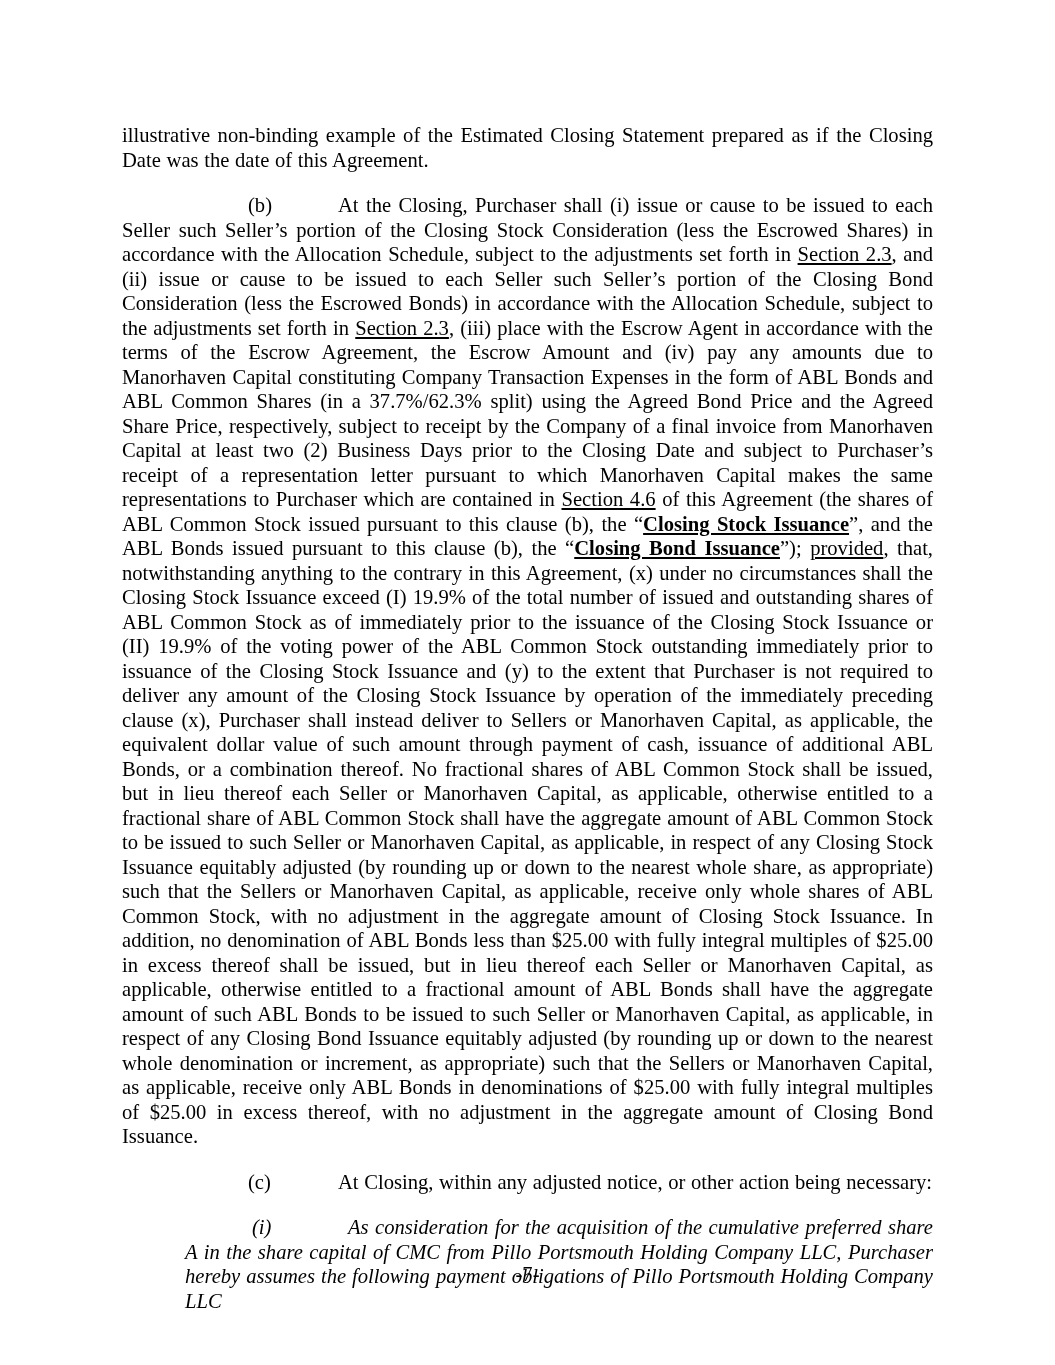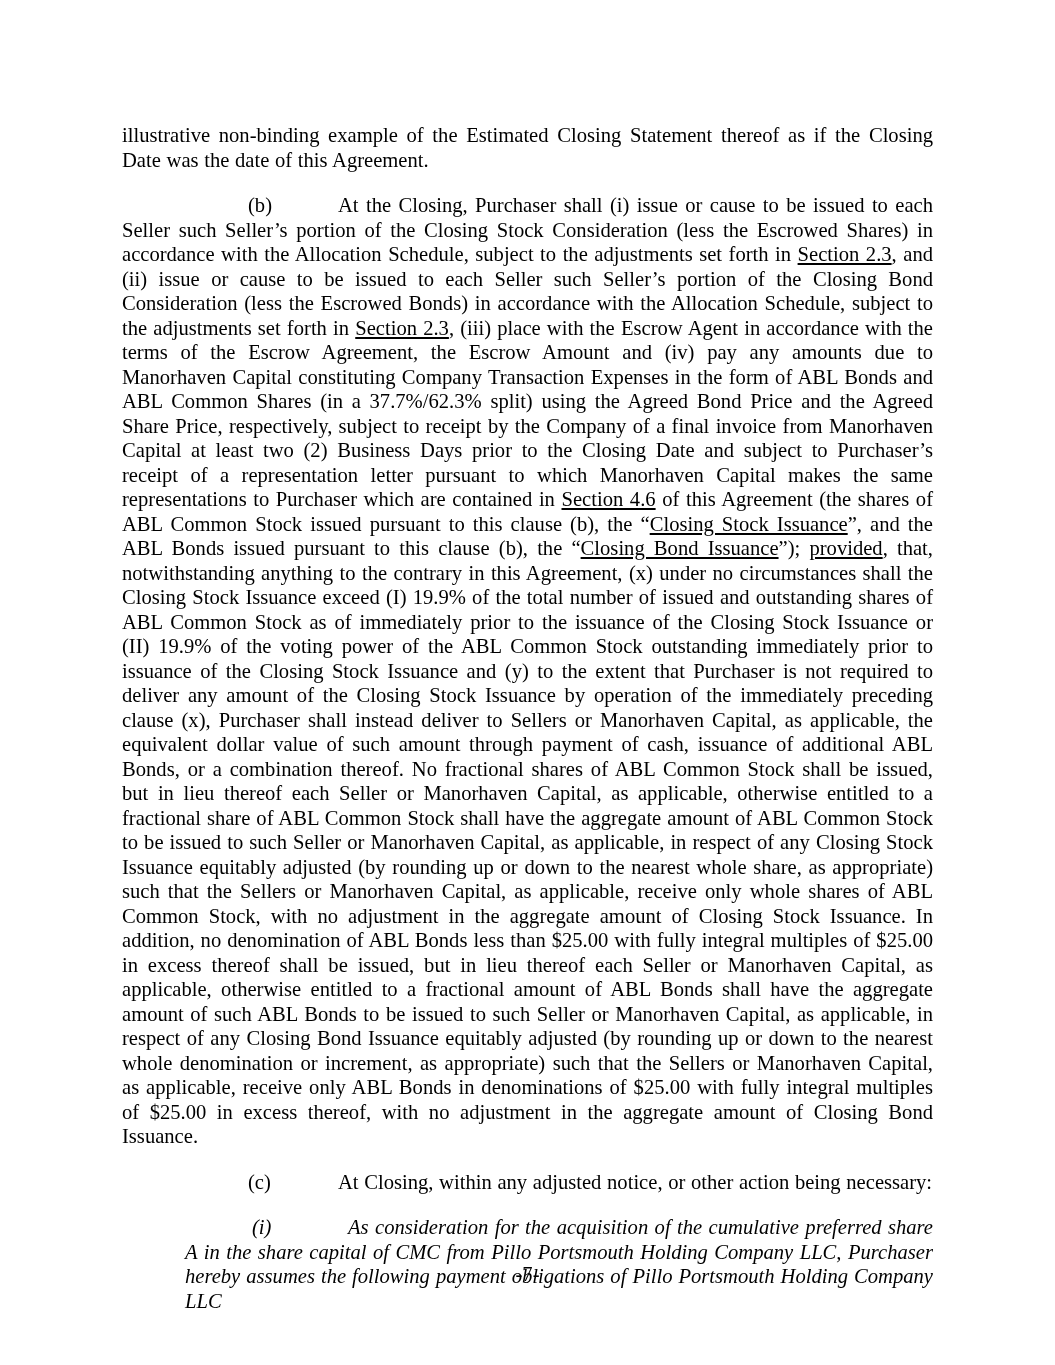--- a/index.html
+++ b/index.html
@@ -37,35 +37,35 @@
     text-indent: 0;
   }
   p.para-b .para-label, p.para-c .para-label { width: 90px; }
   p.para-i {
     margin-left: 63px;
     text-indent: 67px;
     text-align-last: justify;
   }
   p.para-i .para-label { width: 96px; }
   .u { text-decoration: underline; }
-  .b { font-weight: normal; }
+  .b { font-weight: bold; }
   .page-footer {
     position: absolute;
     left: 0;
     right: 0;
     top: 1262px;
     text-align: center;
     font-size: 20.6px;
     line-height: 24.5px;
   }
 </style>
 </head>
 <body>
 
 <div class="page">
   <div class="doc-body">
-      <p class="body-para"><span>illustrative non-binding example of the Estimated Closing Statement thereof as if the Closing Date was the date of this Agreement.</span></p>
+      <p class="body-para"><span>illustrative non-binding example of the Estimated Closing Statement prepared as if the Closing Date was the date of this Agreement.</span></p>
       <p class="indent-first para-b"><span class="para-label">(b)</span><span>At the Closing, Purchaser shall (i) issue or cause to be issued to each Seller such Seller’s portion of the Closing Stock Consideration (less the Escrowed Shares) in accordance with the Allocation Schedule, subject to the adjustments set forth in </span><span class="u">Section 2.3</span><span>, and (ii) issue or cause to be issued to each Seller such Seller’s portion of the Closing Bond Consideration (less the Escrowed Bonds) in accordance with the Allocation Schedule, subject to the adjustments set forth in </span><span class="u">Section 2.3</span><span>, (iii) place with the Escrow Agent in accordance with the terms of the Escrow Agreement, the Escrow Amount and (iv) pay any amounts due to Manorhaven Capital constituting Company Transaction Expenses in the form of ABL Bonds and ABL Common Shares (in a 37.7%/62.3% split) using the Agreed Bond Price and the Agreed Share Price, respectively, subject to receipt by the Company of a final invoice from Manorhaven Capital at least two (2) Business Days prior to the Closing Date and subject to Purchaser’s receipt of a representation letter pursuant to which Manorhaven Capital makes the same representations to Purchaser which are contained in </span><span class="u">Section 4.6</span><span> of this Agreement (the shares of ABL Common Stock issued pursuant to this clause (b), the “</span><span class="u b">Closing Stock Issuance</span><span>”, and the ABL Bonds issued pursuant to this clause (b), the “</span><span class="u b">Closing Bond Issuance</span><span>”); </span><span class="u">provided</span><span>, that, notwithstanding anything to the contrary in this Agreement, (x) under no circumstances shall the Closing Stock Issuance exceed (I) 19.9% of the total number of issued and outstanding shares of ABL Common Stock as of immediately prior to the issuance of the Closing Stock Issuance or (II) 19.9% of the voting power of the ABL Common Stock outstanding immediately prior to issuance of the Closing Stock Issuance and (y) to the extent that Purchaser is not required to deliver any amount of the Closing Stock Issuance by operation of the immediately preceding clause (x), Purchaser shall instead deliver to Sellers or Manorhaven Capital, as applicable, the equivalent dollar value of such amount through payment of cash, issuance of additional ABL Bonds, or a combination thereof.  No fractional shares of ABL Common Stock shall be issued, but in lieu thereof each Seller or Manorhaven Capital, as applicable, otherwise entitled to a fractional share of ABL Common Stock shall have the aggregate amount of ABL Common Stock to be issued to such Seller or Manorhaven Capital, as applicable, in respect of any Closing Stock Issuance equitably adjusted (by rounding up or down to the nearest whole share, as appropriate) such that the Sellers or Manorhaven Capital, as applicable, receive only whole shares of ABL Common Stock, with no adjustment in the aggregate amount of Closing Stock Issuance.  In addition, no denomination of ABL Bonds less than $25.00 with fully integral multiples of $25.00 in excess thereof shall be issued, but in lieu thereof each Seller or Manorhaven Capital, as applicable, otherwise entitled to a fractional amount of ABL Bonds shall have the aggregate amount of such ABL Bonds to be issued to such Seller or Manorhaven Capital, as applicable, in respect of any Closing Bond Issuance equitably adjusted (by rounding up or down to the nearest whole denomination or increment, as appropriate) such that the Sellers or Manorhaven Capital, as applicable, receive only ABL Bonds in denominations of $25.00 with fully integral multiples of $25.00 in excess thereof, with no adjustment in the aggregate amount of Closing Bond Issuance.</span></p>
       <p class="indent-first para-c"><span class="para-label">(c)</span><span>At Closing, within any adjusted notice, or other action being necessary:</span></p>
       <p class="para-i"><span class="para-label">(i)</span><span>As consideration for the acquisition of the cumulative preferred share A in the share capital of CMC from Pillo Portsmouth Holding Company LLC, Purchaser hereby assumes the following payment obligations of Pillo Portsmouth Holding Company LLC</span></p>
     </div>
   <div class="page-footer">-7-</div>
 </div>
 
 </body></html>

